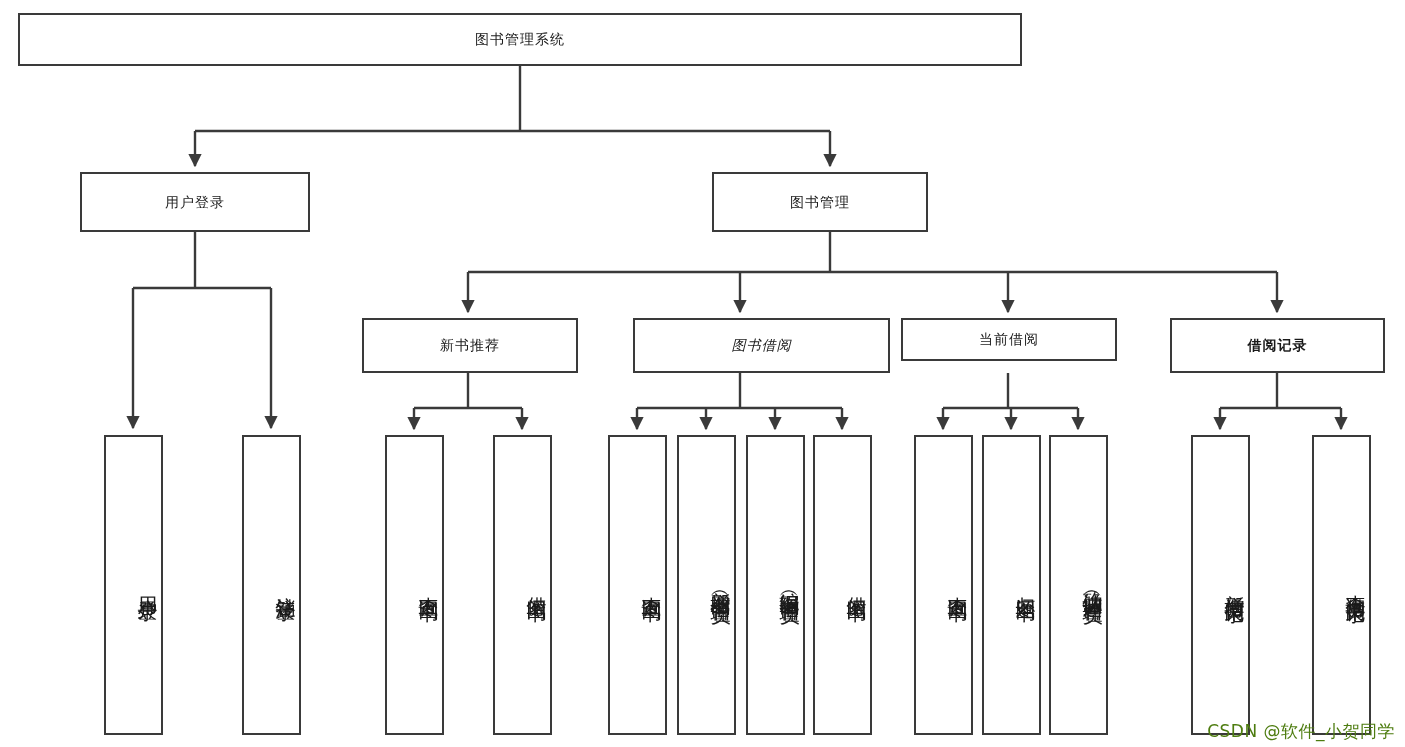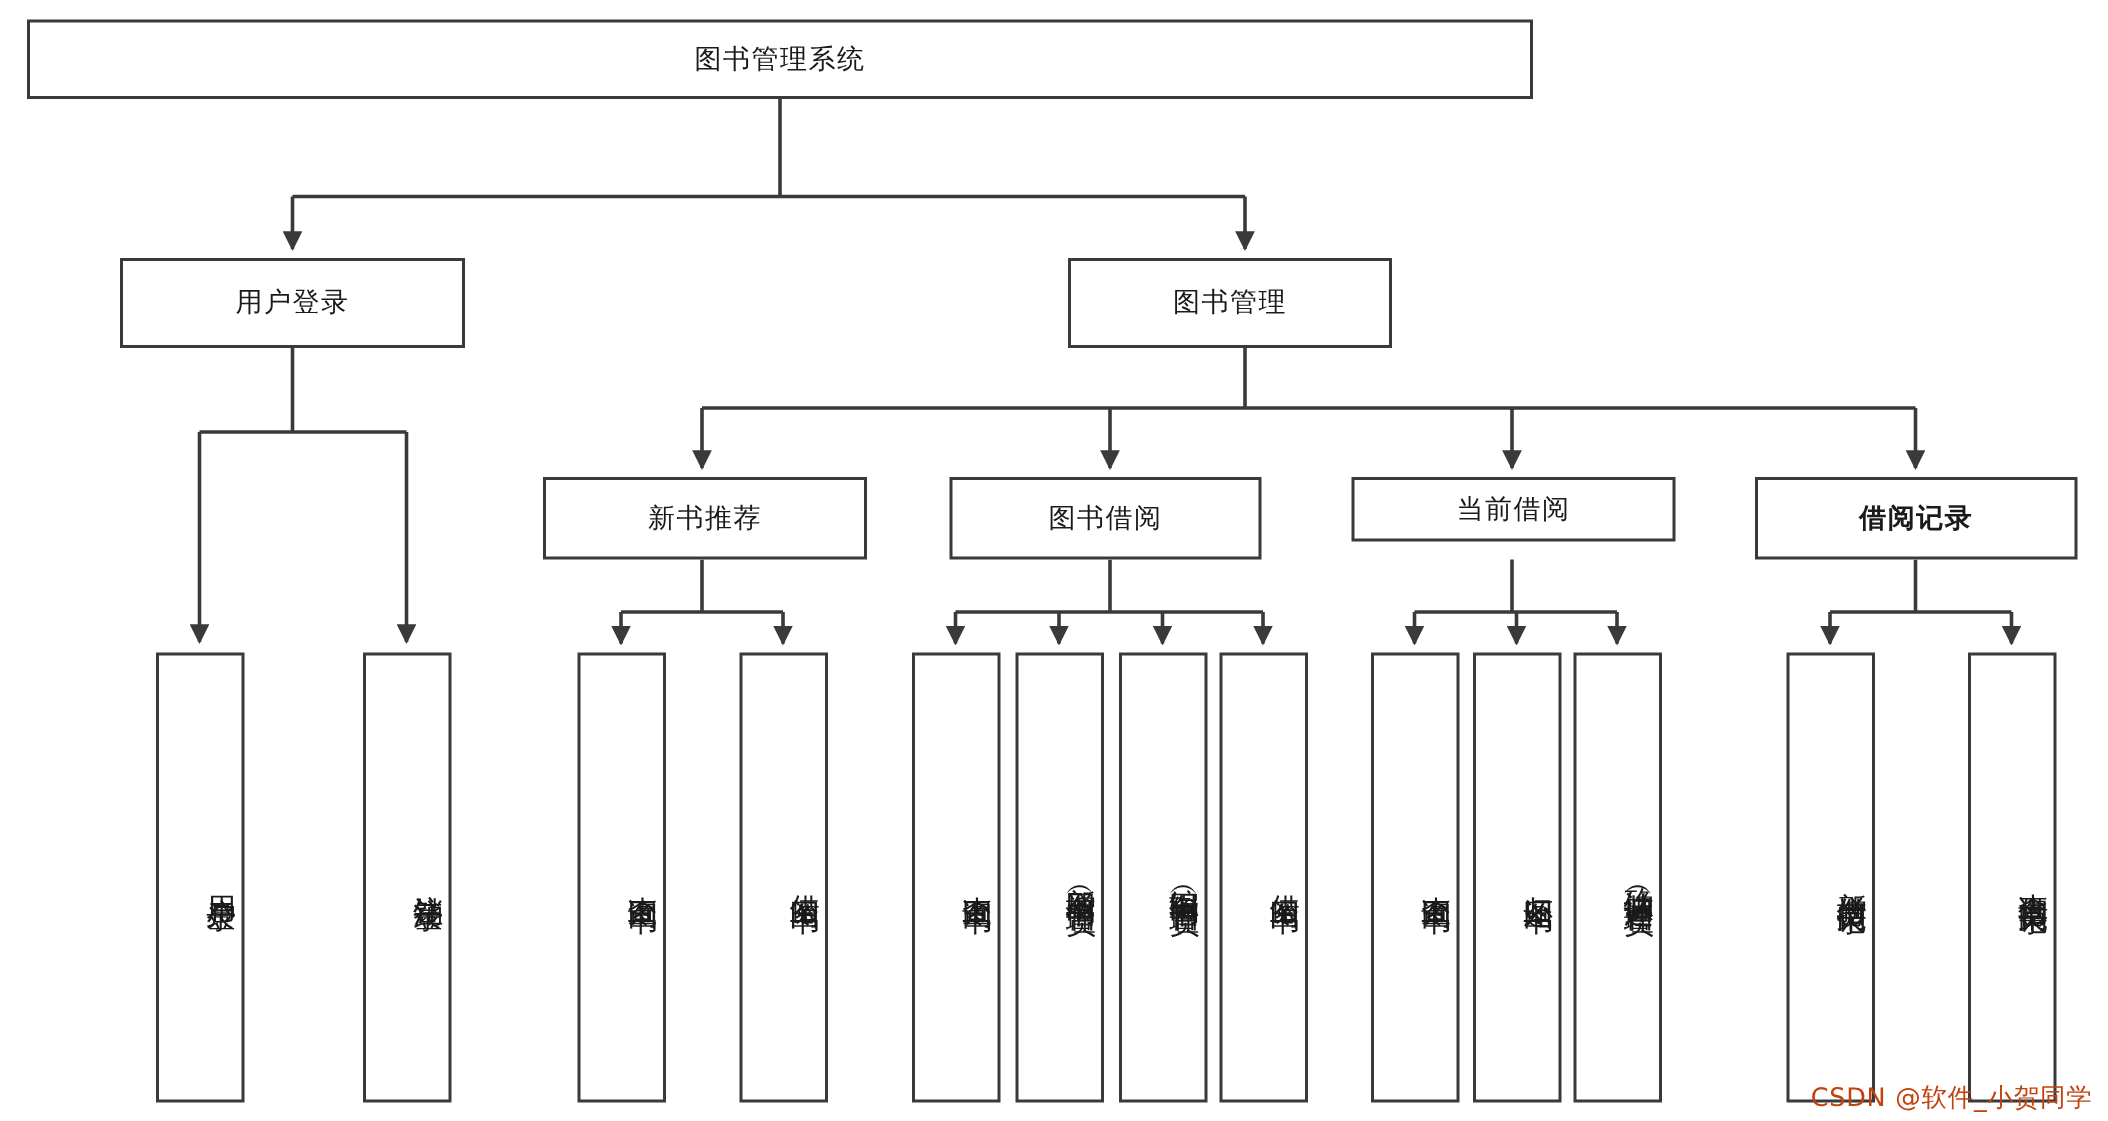--- a/index.html
+++ b/index.html
@@ -26,21 +26,21 @@
     position:absolute;
     box-sizing:border-box;
     background:#ffffff;
     border:2px solid #3a3a3a;
     display:flex;
     align-items:center;
     justify-content:center;
     z-index:2;
   }
   .node.horiz{
-    font-size:18px;
+    font-size:14px;
     line-height:1.2;
     letter-spacing:1px;
   }
   .node.vert{
     writing-mode:vertical-rl;
     text-orientation:upright;
     font-size:20px;
     line-height:1.35;
     letter-spacing:2px;
     padding:6px 0;
@@ -56,21 +56,21 @@
   }
   .node .lbl{
     display:block;
     text-align:center;
   }
   #watermark{
     position:absolute;
     right:10px;
     bottom:4px;
     font-size:17px;
-    color:#c2410c;
+    color:#4d7c0f;
     letter-spacing:0.5px;
     z-index:5;
     white-space:nowrap;
   }
 </style>
 </head>
 <body>
 
 <div id="canvas">
 
@@ -133,21 +133,21 @@
   </div>
 
   <div class="node horiz" style="left:712px; top:172px; width:216px; height:60px;">
     <span class="lbl">图书管理</span>
   </div>
 
   <div class="node horiz" style="left:362px; top:318px; width:216px; height:55px;">
     <span class="lbl">新书推荐</span>
   </div>
 
-  <div class="node horiz" style="left:633px; top:318px; width:208px; height:55px;">
+  <div class="node horiz" style="left:633px; top:318px; width:257px; height:55px;font-style:italic;">
     <span class="lbl">图书借阅</span>
   </div>
 
   <div class="node horiz" style="left:901px; top:318px; width:216px; height:43px;">
     <span class="lbl">当前借阅</span>
   </div>
 
   <div class="node horiz" style="left:1170px; top:318px; width:215px; height:55px;font-weight:bold;">
     <span class="lbl">借阅记录</span>
   </div>

